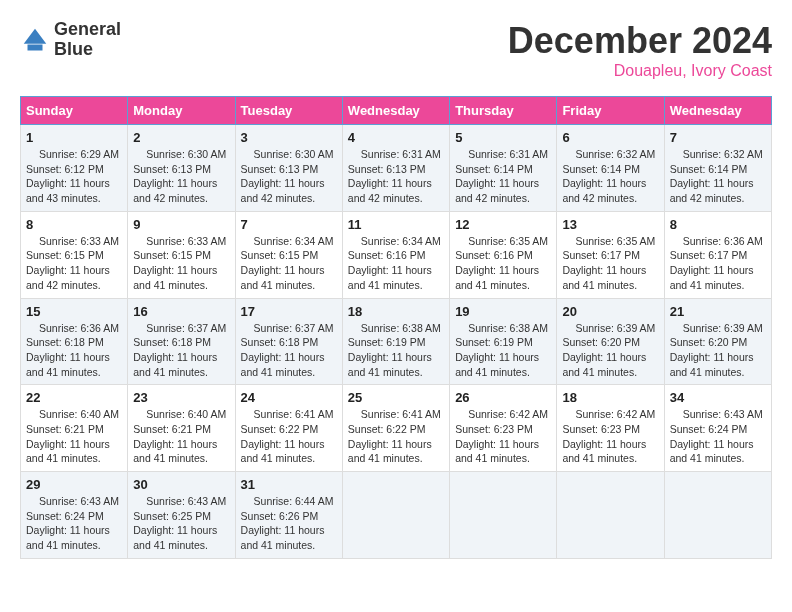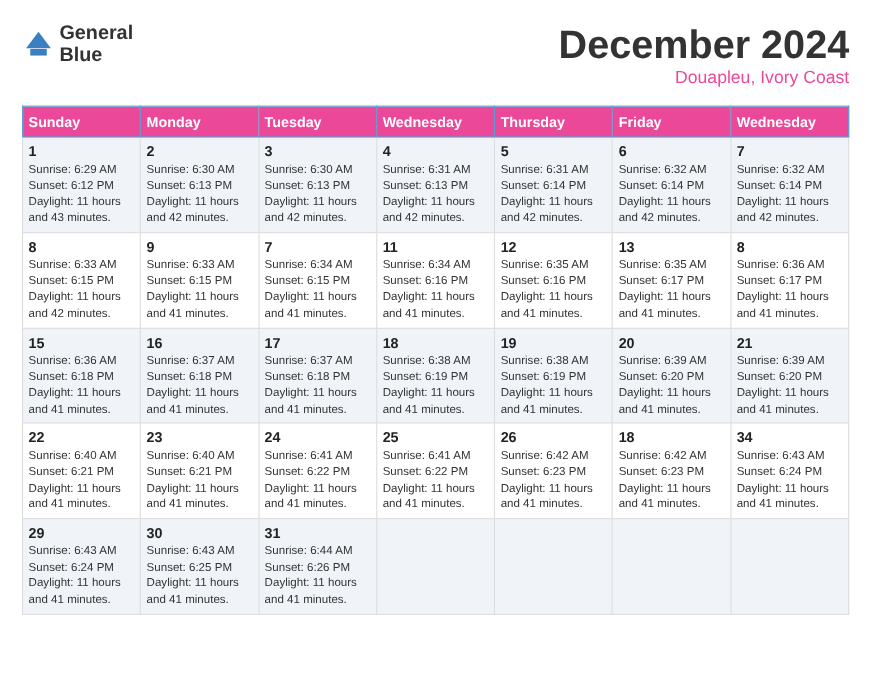--- a/index.html
+++ b/index.html
@@ -80,20 +80,21 @@
       font-size: 13px;
       font-weight: bold;
       color: #222;
       display: block;
       margin-bottom: 2px;
     }
     .day-info {
       color: #333;
       font-size: 10.5px;
       line-height: 1.4;
+      margin-left: 13px;
     }
     .empty-cell {
       background-color: #fff;
     }
     tbody tr:nth-child(odd) .empty-cell {
       background-color: #f0f4f8;
     }
   </style>
 </head>
 <body>

